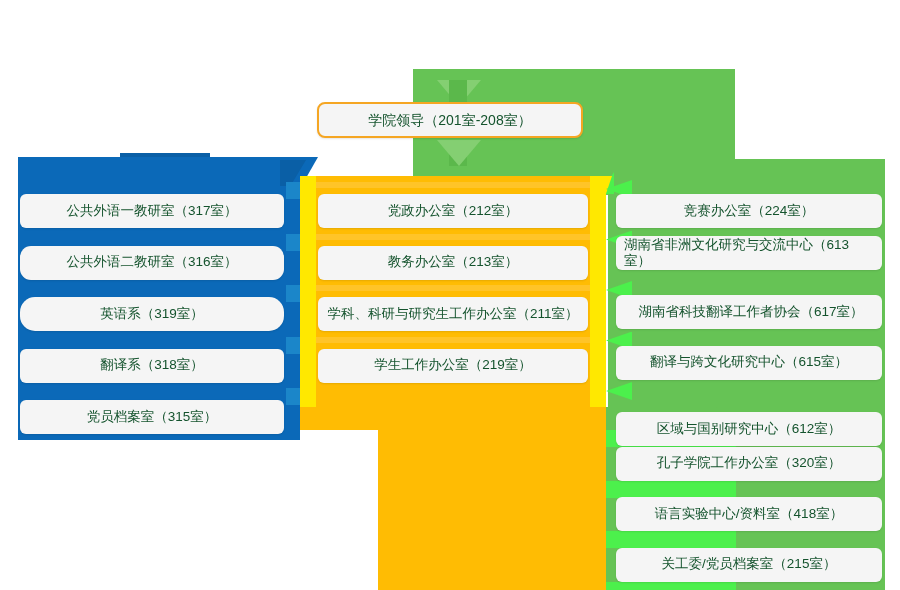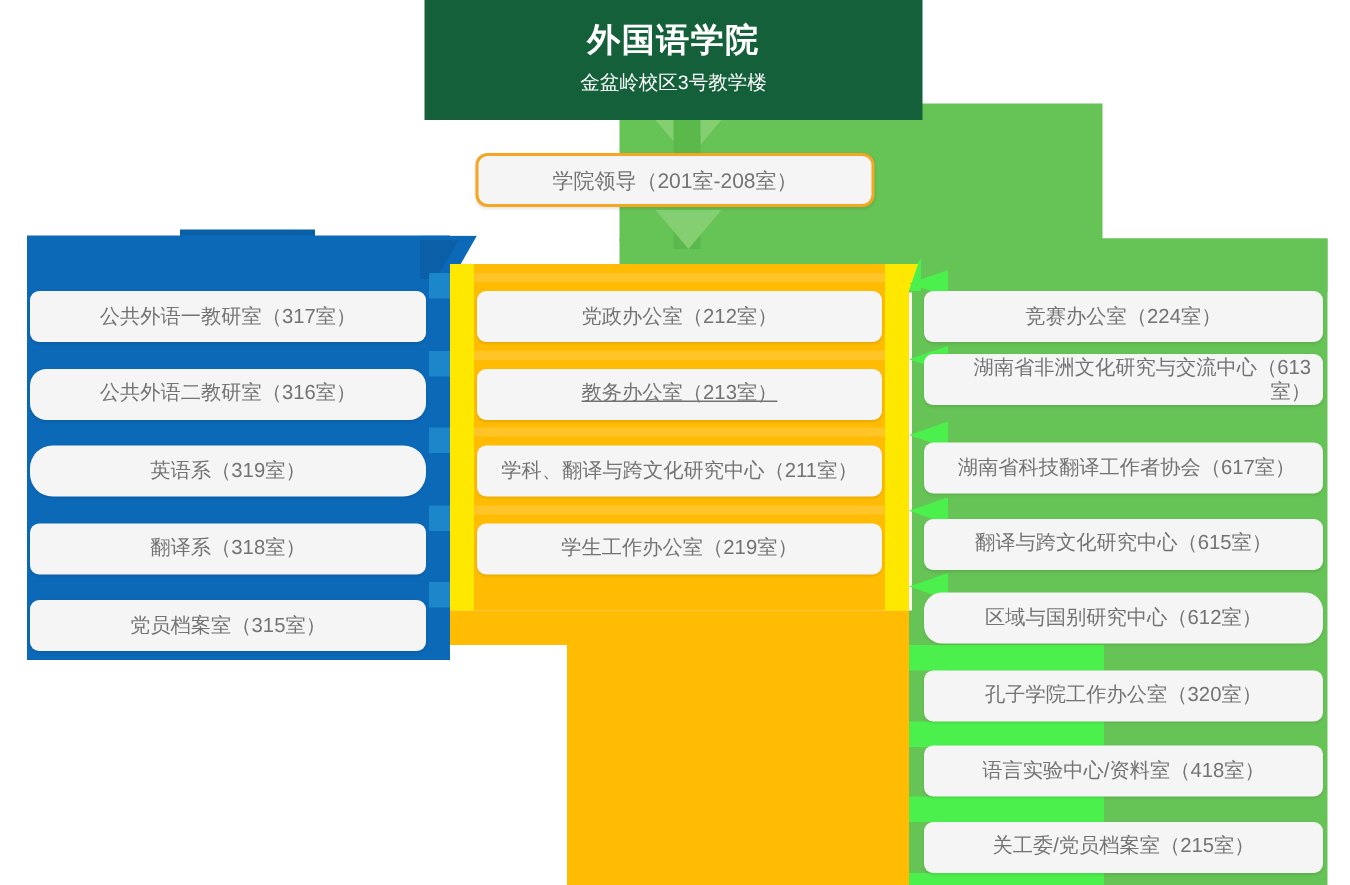--- a/index.html
+++ b/index.html
@@ -195,27 +195,27 @@
     left: 606px;
     width: 130px; height: 17px;
     background: #4cf04c;
   }
 
   
   .card {
     position: absolute;
     background: #f5f5f5;
     border-radius: 6px;
-    color: #737373;
+    color: #14532d;
     font-size: 13.5px;
     line-height: 1.2;
     display: flex;
     align-items: center;
     justify-content: center;
-    text-align: right;
+    text-align: left;
     box-sizing: border-box;
     padding: 0 8px;
     box-shadow: 0 1px 2px rgba(0,0,0,0.10);
   }
   .card-leader {
     left: 317px; top: 102px;
     width: 266px; height: 36px;
     border: 2px solid #f5a623;
     background: #f5f5f5;
     font-size: 14px;
@@ -282,44 +282,40 @@
       <div class="shape green-arrow" style="top: 382px;"></div>
       <div class="shape green-arrow" style="top: 432.5px;"></div>
       <div class="shape green-arrow" style="top: 483px;"></div>
       <div class="shape green-arrow" style="top: 533.5px;"></div>
       <div class="shape green-bright-band" style="top: 430px; left: 606px;"></div>
       <div class="shape green-bright-band" style="top: 480.5px; left: 606px;"></div>
       <div class="shape green-bright-band" style="top: 531px; left: 606px;"></div>
       <div class="shape green-bright-band" style="top: 581.5px; left: 606px;"></div>
     </div>
 
-  <div class="shape header">
-    <div class="header-title">外国语学院</div>
-    <div class="header-sub">金盆岭校区3号教学楼</div>
-  </div>
 
   <div class="card card-leader">学院领导（201室-208室）</div>
 
   <div id="left-cards">
       <div class="card card-blue" style="top: 194px;">公共外语一教研室（317室）</div>
       <div class="card card-blue" style="top: 245.5px; border-radius: 11px;">公共外语二教研室（316室）</div>
       <div class="card card-blue" style="top: 297px; border-radius: 15px;">英语系（319室）</div>
       <div class="card card-blue" style="top: 348.5px;">翻译系（318室）</div>
       <div class="card card-blue" style="top: 400px;">党员档案室（315室）</div>
     </div>
   <div id="middle-cards">
       <div class="card card-orange" style="top: 194px;">党政办公室（212室）</div>
-      <div class="card card-orange" style="top: 245.5px; text-decoration: underline;">教务办公室（213室）</div>
-      <div class="card card-orange" style="top: 297px;">学科、翻译与跨文化研究中心（211室）</div>
+      <div class="card card-orange" style="top: 245.5px;">教务办公室（213室）</div>
+      <div class="card card-orange" style="top: 297px;">学科、科研与研究生工作办公室（211室）</div>
       <div class="card card-orange" style="top: 348.5px;">学生工作办公室（219室）</div>
     </div>
   <div id="right-cards">
       <div class="card card-green" style="top: 194px;">竞赛办公室（224室）</div>
       <div class="card card-green" style="top: 236px;">湖南省非洲文化研究与交流中心（613室）</div>
       <div class="card card-green" style="top: 295px; padding-left: 12px;">湖南省科技翻译工作者协会（617室）</div>
       <div class="card card-green" style="top: 345.5px;">翻译与跨文化研究中心（615室）</div>
-      <div class="card card-green" style="top: 395px; border-radius: 12px;">区域与国别研究中心（612室）</div>
+      <div class="card card-green" style="top: 412px;">区域与国别研究中心（612室）</div>
       <div class="card card-green" style="top: 446.5px;">孔子学院工作办公室（320室）</div>
       <div class="card card-green" style="top: 497px;">语言实验中心/资料室（418室）</div>
       <div class="card card-green" style="top: 547.5px;">关工委/党员档案室（215室）</div>
     </div>
 
 </div>
 
 </body></html>

